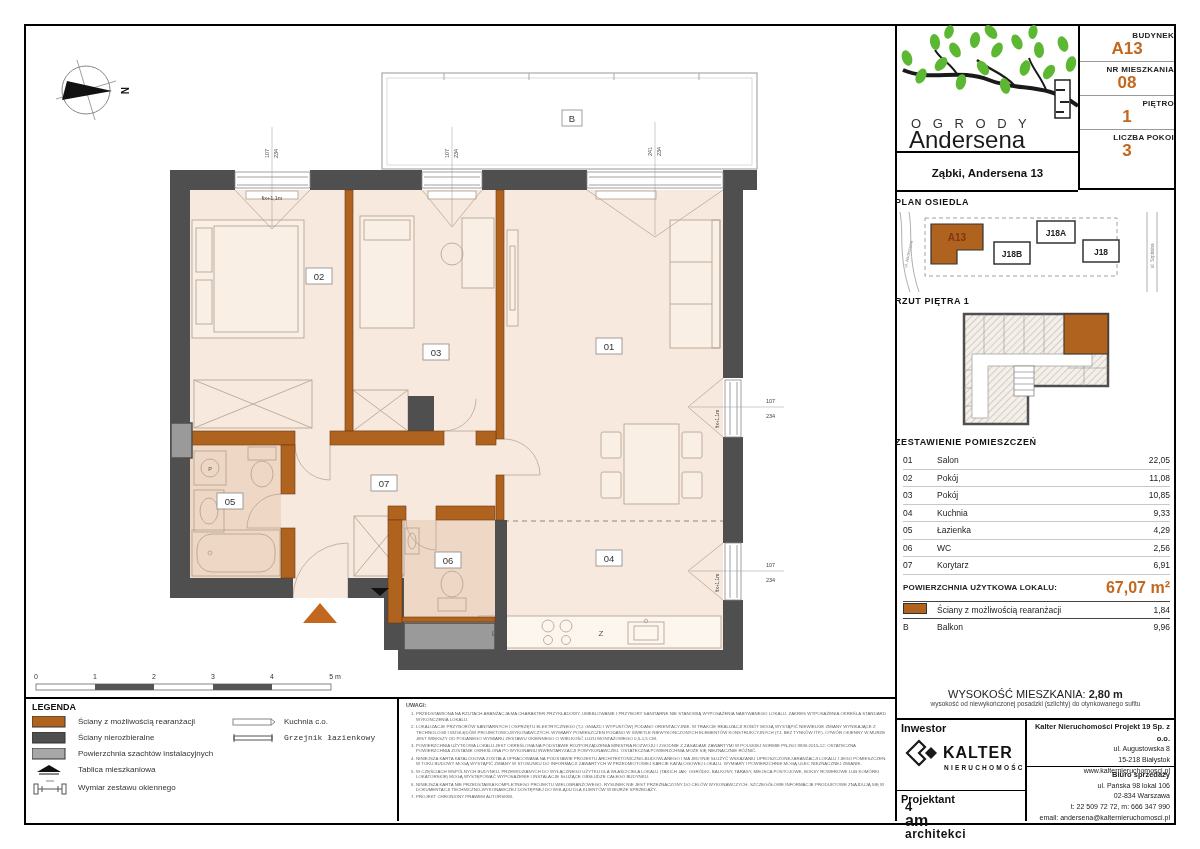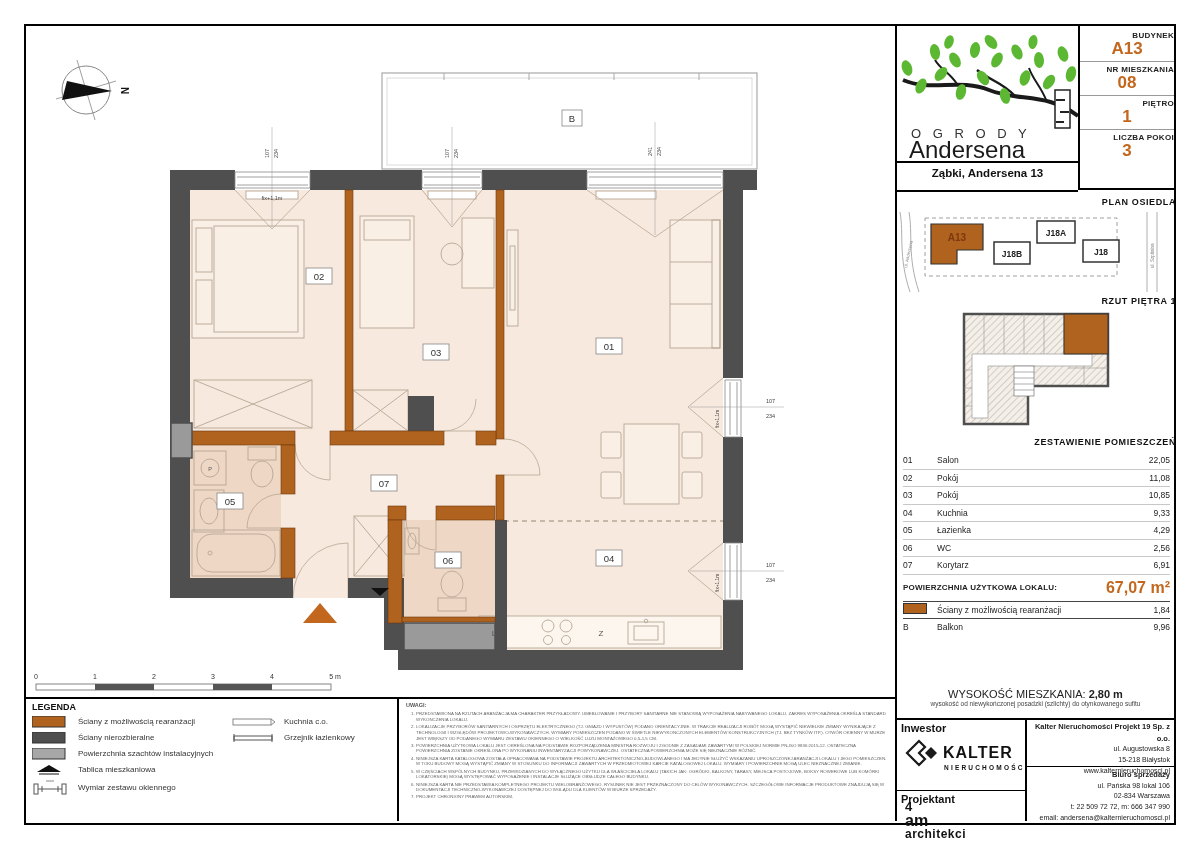--- a/index.html
+++ b/index.html
@@ -8,21 +8,21 @@
   .border-box{border:2px solid #000;}
   .hline{background:#000;height:2px;}
   .vline{background:#000;width:2px;}
   .ctr{text-align:center;}
   
   .info-lbl{font-size:8px;font-weight:bold;color:#222;letter-spacing:.3px;text-align:right;}
   .info-val{font-size:17px;font-weight:bold;color:#c2671d;line-height:1;}
   .info-row{border-bottom:1px solid #999;padding:3px 0 4px 0;}
   .info-row:last-child{border-bottom:none;}
   
-  .sec-title{font-size:9px;font-weight:bold;color:#111;letter-spacing:.6px;text-align:right;width:281px;}
+  .sec-title{font-size:9px;font-weight:bold;color:#111;letter-spacing:.6px;text-align:left;width:306px;}
   
   .rt{width:267px;font-size:8.5px;color:#222;}
   .rt-row{display:flex;align-items:center;height:16.5px;border-bottom:1px solid #c8c8c8;}
   .rt-no{width:34px;}
   .rt-nm{flex:1;}
   .rt-ar{text-align:right;}
   .total-row{display:flex;align-items:center;height:26px;border-bottom:1.5px solid #444;gap:16px;}
   .total-lbl{flex:1;font-size:8px;font-weight:bold;letter-spacing:.2px;}
   .total-val{font-size:16px;font-weight:bold;color:#c2671d;}
   .sw{display:inline-block;width:22px;height:9px;background:#b0631f;border:1px solid #333;margin-right:8px;}
@@ -313,21 +313,21 @@
       <text x="248" y="655" text-anchor="middle">4</text>
       <text x="311" y="655" text-anchor="middle">5 m</text>
       <rect x="12" y="660" width="295" height="6" fill="#fff" stroke="#666" stroke-width="0.8"></rect>
       <rect x="71" y="660" width="59" height="6" fill="#555"></rect>
       <rect x="189" y="660" width="59" height="6" fill="#555"></rect>
     </g>
   </svg>
 
   <div class="abs vline" style="left:895px;top:24px;height:797px;"></div>
 
-  <div class="abs" style="left:897px;top:30px;width:181px;height:131px;border-bottom:2px solid #000;">
+  <div class="abs" style="left:897px;top:20px;width:181px;height:131px;border-bottom:2px solid #000;">
     <svg width="181" height="131" viewBox="0 0 181 131">
       <g>
         <path d="M181,86 C150,62 122,72 92,60 C62,48 34,62 6,50" fill="none" stroke="#1a1a1a" stroke-width="4"></path>
         <path d="M118,66 C105,52 92,50 80,40" fill="none" stroke="#1a1a1a" stroke-width="2.5"></path>
         <path d="M60,54 C52,42 44,40 38,30" fill="none" stroke="#1a1a1a" stroke-width="2"></path>
         <path d="M150,72 C144,56 136,50 132,38" fill="none" stroke="#1a1a1a" stroke-width="2"></path>
         <path d="M160,70 L166,96" fill="none" stroke="#1a1a1a" stroke-width="3"></path>
         <rect x="158" y="60" width="15" height="38" fill="#fff" stroke="#222" stroke-width="1.5"></rect>
         <line x1="159" y1="70" x2="168" y2="70" stroke="#222" stroke-width="2"></line>
         <line x1="163" y1="82" x2="172" y2="82" stroke="#222" stroke-width="2"></line>
@@ -568,21 +568,21 @@
     <svg class="abs" style="left:200px;top:15px;" width="44" height="10" viewBox="0 0 44 10">
         <rect x="1" y="2" width="38" height="6" fill="#fff" stroke="#888"></rect>
         <path d="M39,2 l4,3 l-4,3" fill="none" stroke="#888"></path>
       </svg>
     <div class="lg-item" style="left:252px;top:15px;">Kuchnia c.o.</div>
     <svg class="abs" style="left:200px;top:31px;" width="44" height="10" viewBox="0 0 44 10">
         <line x1="2" y1="1" x2="2" y2="9" stroke="#555"></line>
         <line x1="40" y1="1" x2="40" y2="9" stroke="#555"></line>
         <rect x="2" y="3" width="38" height="4" fill="none" stroke="#555"></rect>
       </svg>
-    <div class="lg-item" style="left:252px;top:31px;">Grzejnik łazienkowy</div>
+    <div class="lg-item" style="left:252px;top:31px;font-family:Liberation Mono, monospace;">Grzejnik łazienkowy</div>
   </div>
 
   <div class="abs notes" style="left:406px;top:702px;width:484px;height:118px;overflow:hidden;">
     <div class="notes-title">UWAGI:</div>
     <ol>
       <li>PRZEDSTAWIONA NA RZUTACH ARANŻACJA MA CHARAKTER PRZYKŁADOWY. UMEBLOWANIE I PRZYBORY SANITARNE NIE STANOWIĄ WYPOSAŻENIA NABYWANEGO LOKALU. ZAKRES WYPOSAŻENIA OKREŚLA STANDARD WYKOŃCZENIA LOKALU.</li>
       <li>LOKALIZACJE PRZYBORÓW SANITARNYCH I OSPRZĘTU ELEKTRYCZNEGO (TJ. GNIAZD I WYPUSTÓW) PODANO ORIENTACYJNIE. W TRAKCIE REALIZACJI ROBÓT MOGĄ WYSTĄPIĆ NIEWIELKIE ZMIANY WYNIKAJĄCE Z TECHNOLOGII I WZGLĘDÓW PROJEKTOWO-WYKONAWCZYCH. WYMIARY POMIESZCZEŃ PODANO W ŚWIETLE NIEWYKOŃCZONYCH ELEMENTÓW KONSTRUKCYJNYCH (TJ. BEZ TYNKÓW ITP.). OTWÓR OKIENNY W MURZE JEST WIĘKSZY OD PODANEGO WYMIARU ZESTAWU OKIENNEGO O WIELKOŚĆ LUZU MONTAŻOWEGO 0,5-1,5 CM.</li>
       <li>POWIERZCHNIA UŻYTKOWA LOKALU JEST OKREŚLONA NA PODSTAWIE ROZPORZĄDZENIA MINISTRA ROZWOJU I ZGODNIE Z ZASADAMI ZAWARTYMI W POLSKIEJ NORMIE PN-ISO 9836:2015-12. OSTATECZNA POWIERZCHNIA ZOSTANIE OKREŚLONA PO WYKONANIU INWENTARYZACJI POWYKONAWCZEJ. OSTATECZNA POWIERZCHNIA MOŻE SIĘ NIEZNACZNIE RÓŻNIĆ.</li>
       <li>NINIEJSZA KARTA KATALOGOWA ZOSTAŁA OPRACOWANA NA PODSTAWIE PROJEKTU ARCHITEKTONICZNO-BUDOWLANEGO I MA JEDYNIE SŁUŻYĆ WSKAZANIU UPROSZCZONEJ ARANŻACJI LOKALU I JEGO POMIESZCZEŃ. W TOKU BUDOWY MOGĄ WYSTĄPIĆ ZMIANY W STOSUNKU DO INFORMACJI ZAWARTYCH W PRZEDMIOTOWEJ KARCIE KATALOGOWEJ LOKALU. WYMIARY I POWIERZCHNIE MOGĄ ULEC NIEZNACZNEJ ZMIANIE.</li>
       <li>W CZĘŚCIACH WSPÓLNYCH BUDYNKU, PRZEWIDZIANYCH DO WYŁĄCZNEGO UŻYTKU DLA WŁAŚCICIELA LOKALU (TAKICH JAK: OGRÓDKI, BALKONY, TARASY, MIEJSCA POSTOJOWE, BOKSY ROWEROWE LUB KOMÓRKI LOKATORSKIE) MOGĄ WYSTĘPOWAĆ WYPOSAŻENIE I INSTALACJE SŁUŻĄCE OBSŁUDZE CAŁEGO BUDYNKU.</li>

